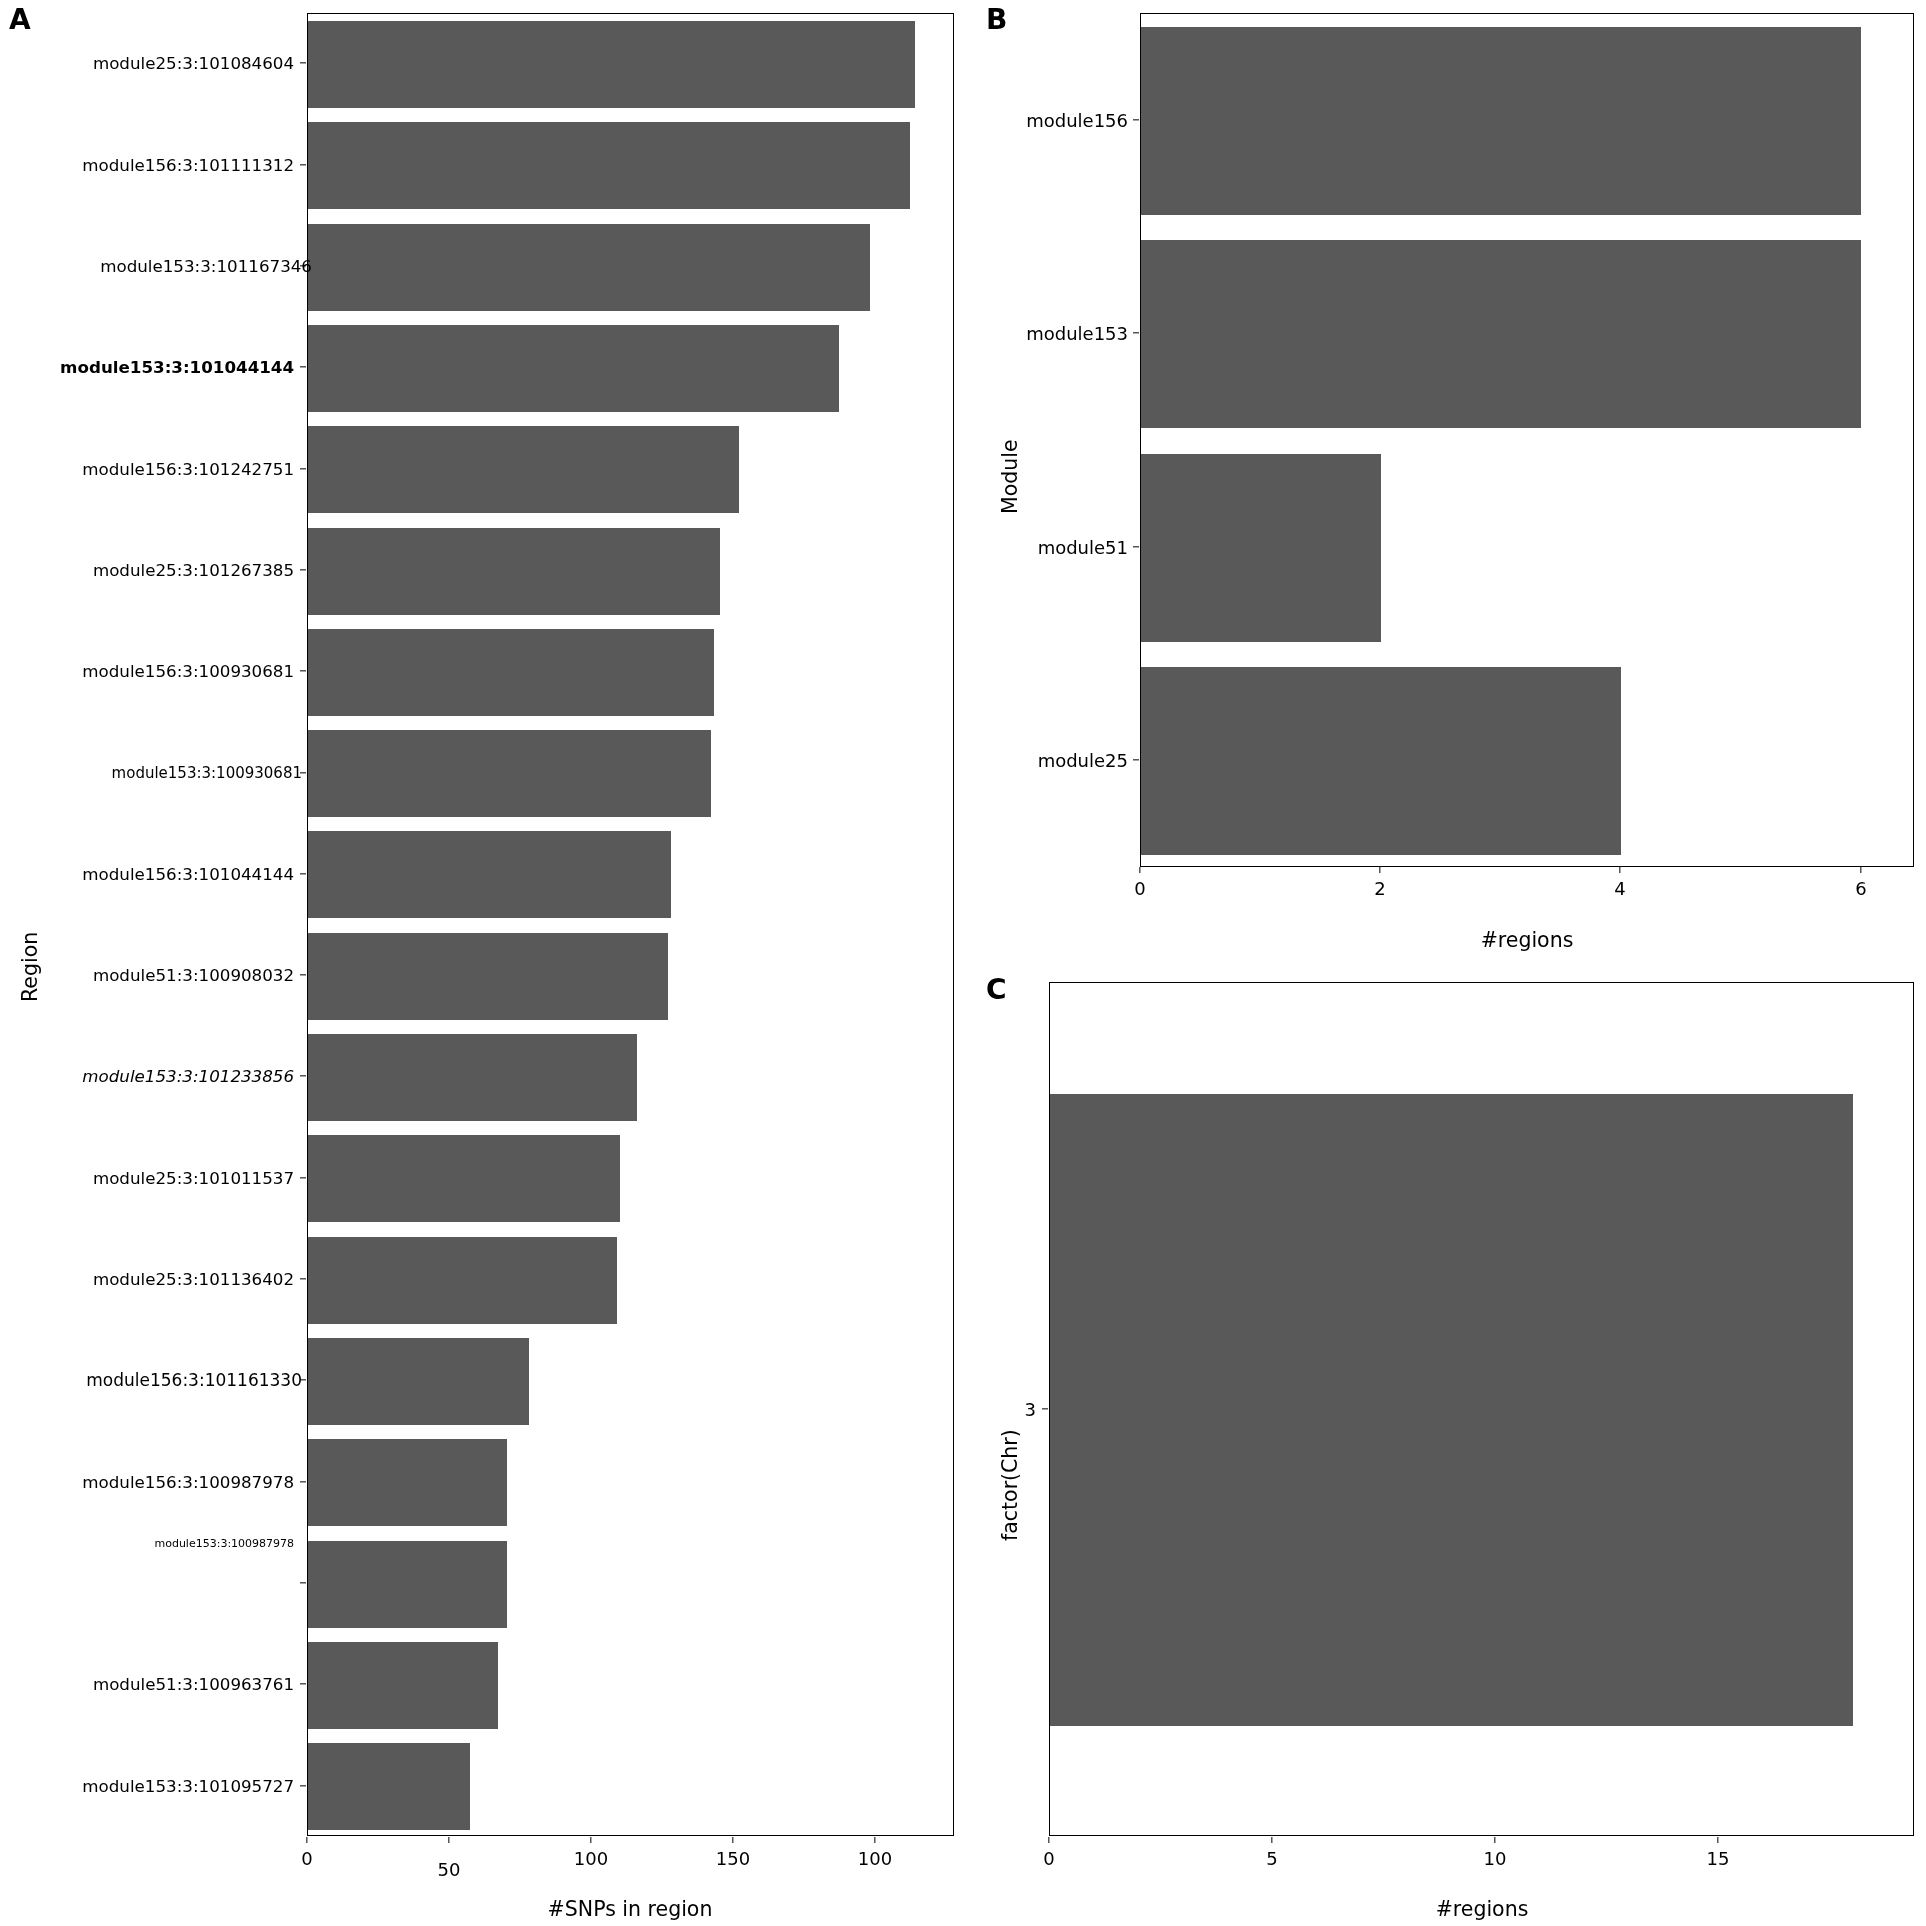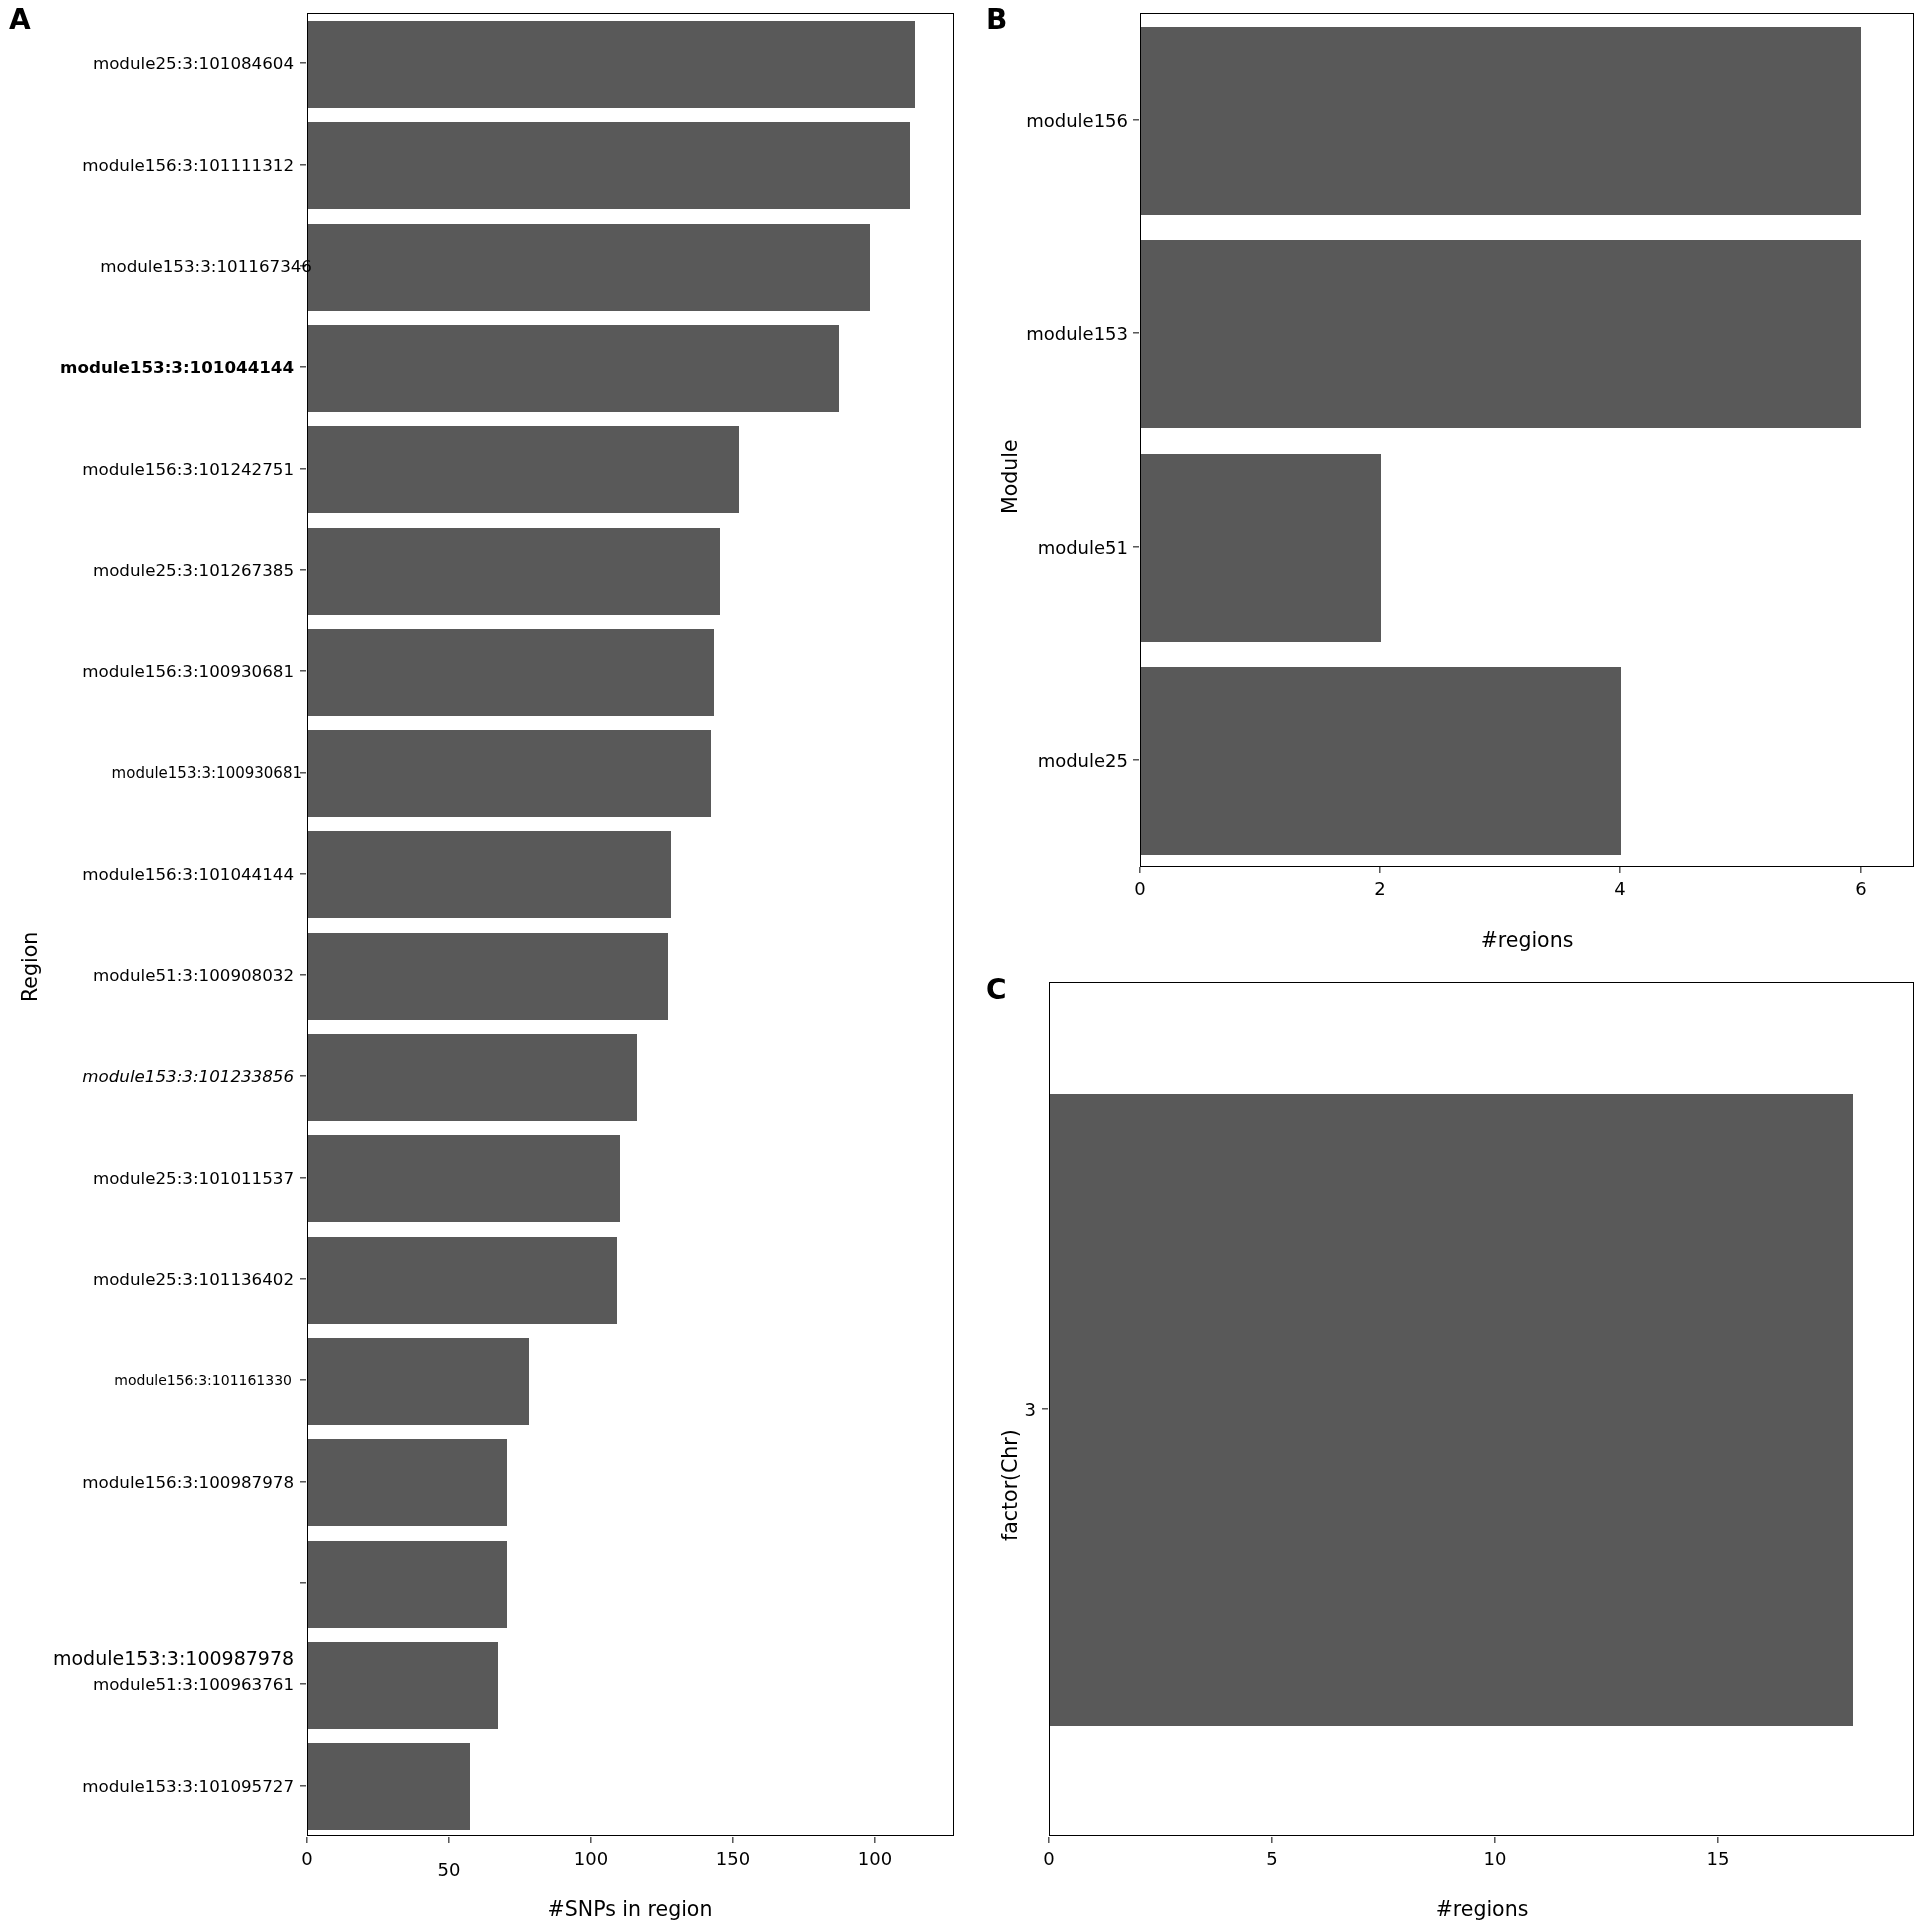--- a/index.html
+++ b/index.html
@@ -145,25 +145,25 @@
         <div class="ytick-label" style="left: 5.1px; width: 289px; top: 874px; font-size: 16.7px;">module156:3:101044144</div>
         <div class="ytick-mark" style="left: 300px; top: 975px;"></div>
         <div class="ytick-label" style="left: 5.1px; width: 289px; top: 975px; font-size: 16.7px;">module51:3:100908032</div>
         <div class="ytick-mark" style="left: 300px; top: 1076px;"></div>
         <div class="ytick-label" style="left: 5.1px; width: 289px; top: 1076px; font-size: 16.7px; font-style: italic;">module153:3:101233856</div>
         <div class="ytick-mark" style="left: 300px; top: 1178px;"></div>
         <div class="ytick-label" style="left: 5.1px; width: 289px; top: 1178px; font-size: 16.7px;">module25:3:101011537</div>
         <div class="ytick-mark" style="left: 300px; top: 1279px;"></div>
         <div class="ytick-label" style="left: 5.1px; width: 289px; top: 1279px; font-size: 16.7px;">module25:3:101136402</div>
         <div class="ytick-mark" style="left: 300px; top: 1380px;"></div>
-        <div class="ytick-label" style="left: 3px; width: 289px; top: 1380px; font-size: 14px;">module156:3:101161330</div>
+        <div class="ytick-label" style="left: 13px; width: 289px; top: 1380px; font-size: 17px;">module156:3:101161330</div>
         <div class="ytick-mark" style="left: 300px; top: 1482px;"></div>
         <div class="ytick-label" style="left: 5.1px; width: 289px; top: 1482px; font-size: 16.7px;">module156:3:100987978</div>
         <div class="ytick-mark" style="left: 300px; top: 1583px;"></div>
-        <div class="ytick-label" style="left: 5.1px; width: 289px; top: 1658px; font-size: 19px;">module153:3:100987978</div>
+        <div class="ytick-label" style="left: 5.1px; width: 289px; top: 1543px; font-size: 11px;">module153:3:100987978</div>
         <div class="ytick-mark" style="left: 300px; top: 1684px;"></div>
         <div class="ytick-label" style="left: 5.1px; width: 289px; top: 1684px; font-size: 16.7px;">module51:3:100963761</div>
         <div class="ytick-mark" style="left: 300px; top: 1786px;"></div>
         <div class="ytick-label" style="left: 5.1px; width: 289px; top: 1786px; font-size: 16.7px;">module153:3:101095727</div>
       </div>
     <div id="xticksA">
         <div class="xtick-mark" style="left: 307px; top: 1837px;"></div>
         <div class="xtick-label" style="left: 307px; top: 1848px;">0</div>
         <div class="xtick-mark" style="left: 449px; top: 1837px;"></div>
         <div class="xtick-label" style="left: 449px; top: 1848px; margin-top: 11px;">50</div>

